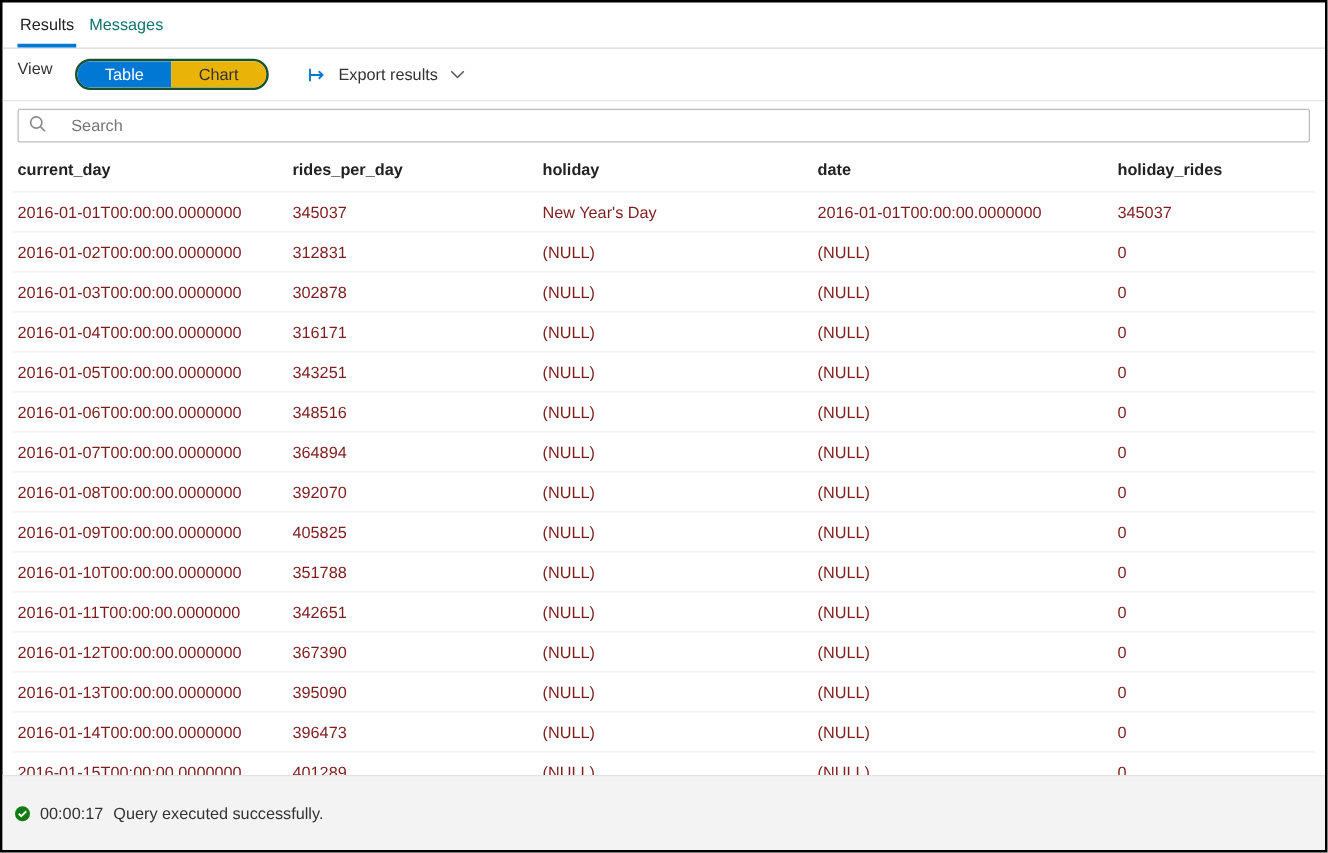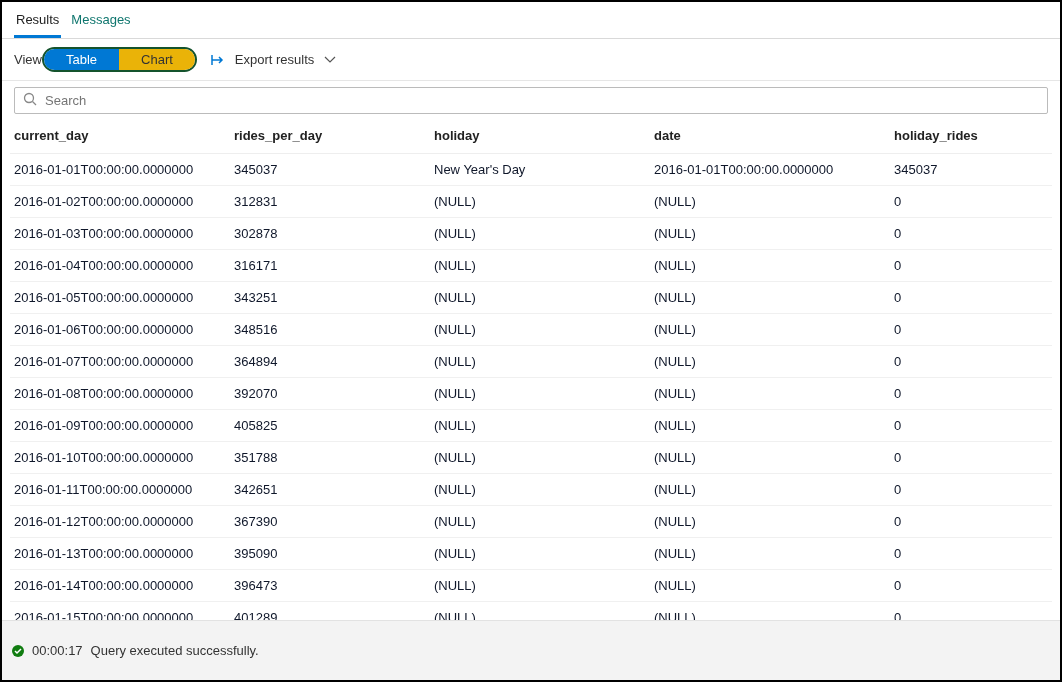--- a/index.html
+++ b/index.html
@@ -3,39 +3,39 @@
   <meta charset="utf-8">
   <style>
     * { box-sizing: border-box; margin: 0; padding: 0; }
     html, body { width: 1062px; height: 682px; font-family: "Segoe UI", Arial, sans-serif; font-size: 13px; color: #333; background: #fff; }
     body { border: 2px solid #000; display: flex; flex-direction: column; }
 
     .tab-bar { display: flex; gap: 8px; padding: 6px 12px 0 12px; border-bottom: 1px solid #d9d9d9; }
     .tab { padding: 4px 2px 8px 2px; cursor: pointer; color: #0f766e; }
     .tab.active { border-bottom: 3px solid #0078d4; color: #222; }
 
-    .toolbar { display: flex; align-items: center; padding: 8px 12px; border-bottom: 1px solid #e6e6e6; }
+    .toolbar { display: flex; gap: 18px; padding: 8px 12px; border-bottom: 1px solid #e6e6e6; }
     .view-label { color: #333; }
     .pill-group { display: flex; border: 2px solid #14532d; border-radius: 14px; overflow: hidden; }
     .pill { padding: 3px 22px; font-size: 13px; cursor: pointer; background: #eab308; }
     .pill.active { background: #0078d4; color: #fff; }
     .export { display: flex; align-items: center; gap: 8px; cursor: pointer; margin-left: 14px; color: #333; }
     .export .chevron { margin-left: 2px; }
     .export-icon svg { display: block; }
 
     .search-wrap { padding: 6px 12px 4px 12px; }
-    .search { display: flex; align-items: center; gap: 8px; border: 1px solid #bbb; border-radius: 2px; padding: 4px 8px; color: #777; }
+    .search { display: flex; align-items: center; gap: 20px; border: 1px solid #bbb; border-radius: 2px; padding: 4px 8px; color: #777; }
     .search input { border: none; outline: none; flex: 1; font-size: 13px; color: #333; background: transparent; }
 
     .grid-container { flex: 1; overflow: hidden; padding: 0 8px; }
     .grid { width: 100%; }
     .grid-header, .grid-row { display: grid; grid-template-columns: 220px 200px 220px 240px 140px; align-items: center; }
     .grid-header { padding: 10px 4px; font-weight: 600; color: #222; border-bottom: 1px solid #eee; }
     .grid-body { overflow-y: auto; height: 497px; }
-    .grid-row { padding: 8px 4px; border-bottom: 1px solid #f0f0f0; color: #0f172a; }
+    .grid-row { padding: 8px 4px; border-bottom: 1px solid #f0f0f0; color: #7f1d1d; }
     .cell { white-space: nowrap; overflow: hidden; text-overflow: ellipsis; padding-right: 8px; }
 
     .status-bar { display: flex; align-items: center; gap: 8px; padding: 22px 10px; background: #f3f3f3; border-top: 1px solid #e2e2e2; color: #333; }
     .status-dot { width: 12px; height: 12px; border-radius: 50%; background: #107c10; display: flex; align-items: center; justify-content: center; }
     .status-dot svg { display: block; }
   </style>
 </head>
 <body>
 
 <div class="tab-bar">

